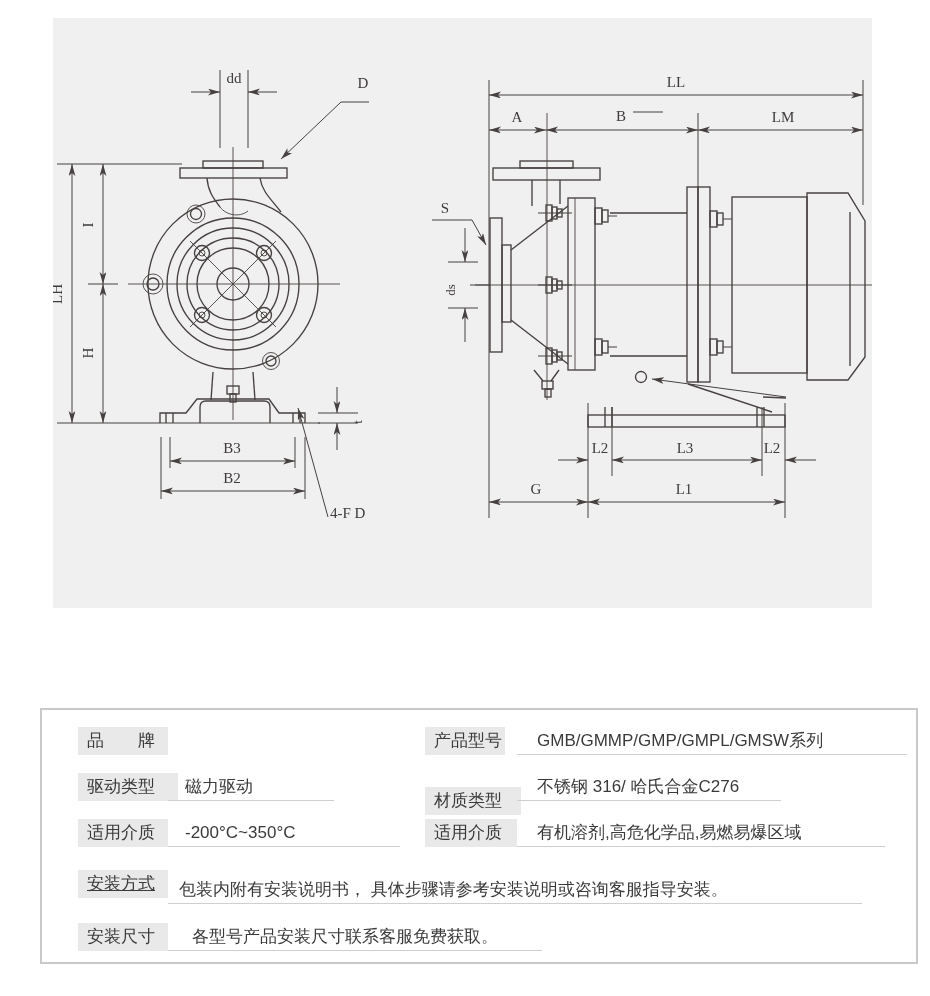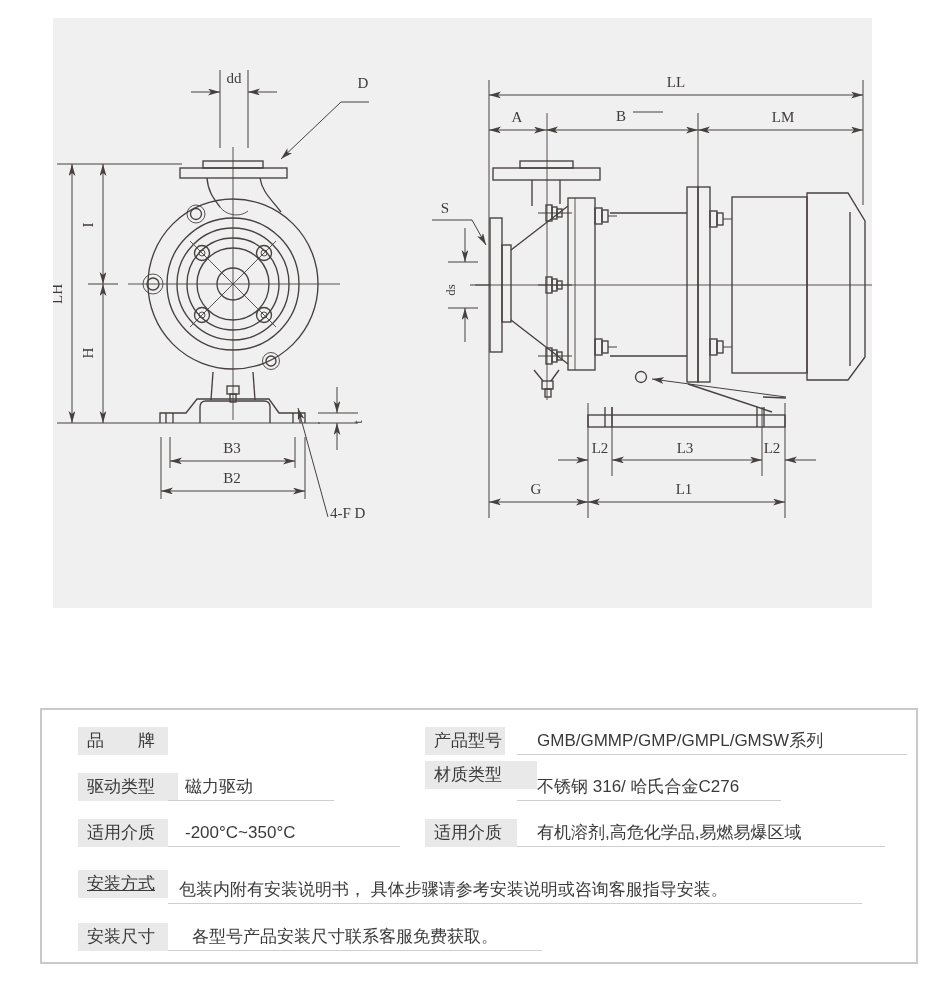--- a/index.html
+++ b/index.html
@@ -250,21 +250,21 @@
 </div>
 
 <div class="spec-table">
 
   <div class="cell label" style="left:36px;top:17px;width:90px;">品　　牌</div>
   <div class="cell label" style="left:383px;top:17px;width:80px;">产品型号</div>
   <div class="cell value" style="left:475px;top:17px;width:390px;padding-left:20px;">GMB/GMMP/GMP/GMPL/GMSW系列</div>
 
   <div class="cell label" style="left:36px;top:63px;width:100px;">驱动类型</div>
   <div class="cell value" style="left:126px;top:63px;width:166px;padding-left:17px;">磁力驱动</div>
-  <div class="cell label" style="left:383px;top:51px;width:112px;">材质类型</div>
+  <div class="cell label" style="left:383px;top:77px;width:96px;">材质类型</div>
   <div class="cell value" style="left:475px;top:63px;width:264px;padding-left:20px;">不锈钢 316/ 哈氏合金C276</div>
 
   <div class="cell label" style="left:36px;top:109px;width:90px;">适用介质</div>
   <div class="cell value" style="left:126px;top:109px;width:232px;padding-left:17px;">-200°C~350°C</div>
   <div class="cell label" style="left:383px;top:109px;width:92px;">适用介质</div>
   <div class="cell value" style="left:475px;top:109px;width:368px;padding-left:20px;">有机溶剂,高危化学品,易燃易爆区域</div>
 
   <div class="cell label" style="left:36px;top:160px;width:90px;text-decoration:underline;">安装方式</div>
   <div class="cell value" style="left:126px;top:166px;width:694px;padding-left:11px;">包装内附有安装说明书， 具体步骤请参考安装说明或咨询客服指导安装。</div>
 

